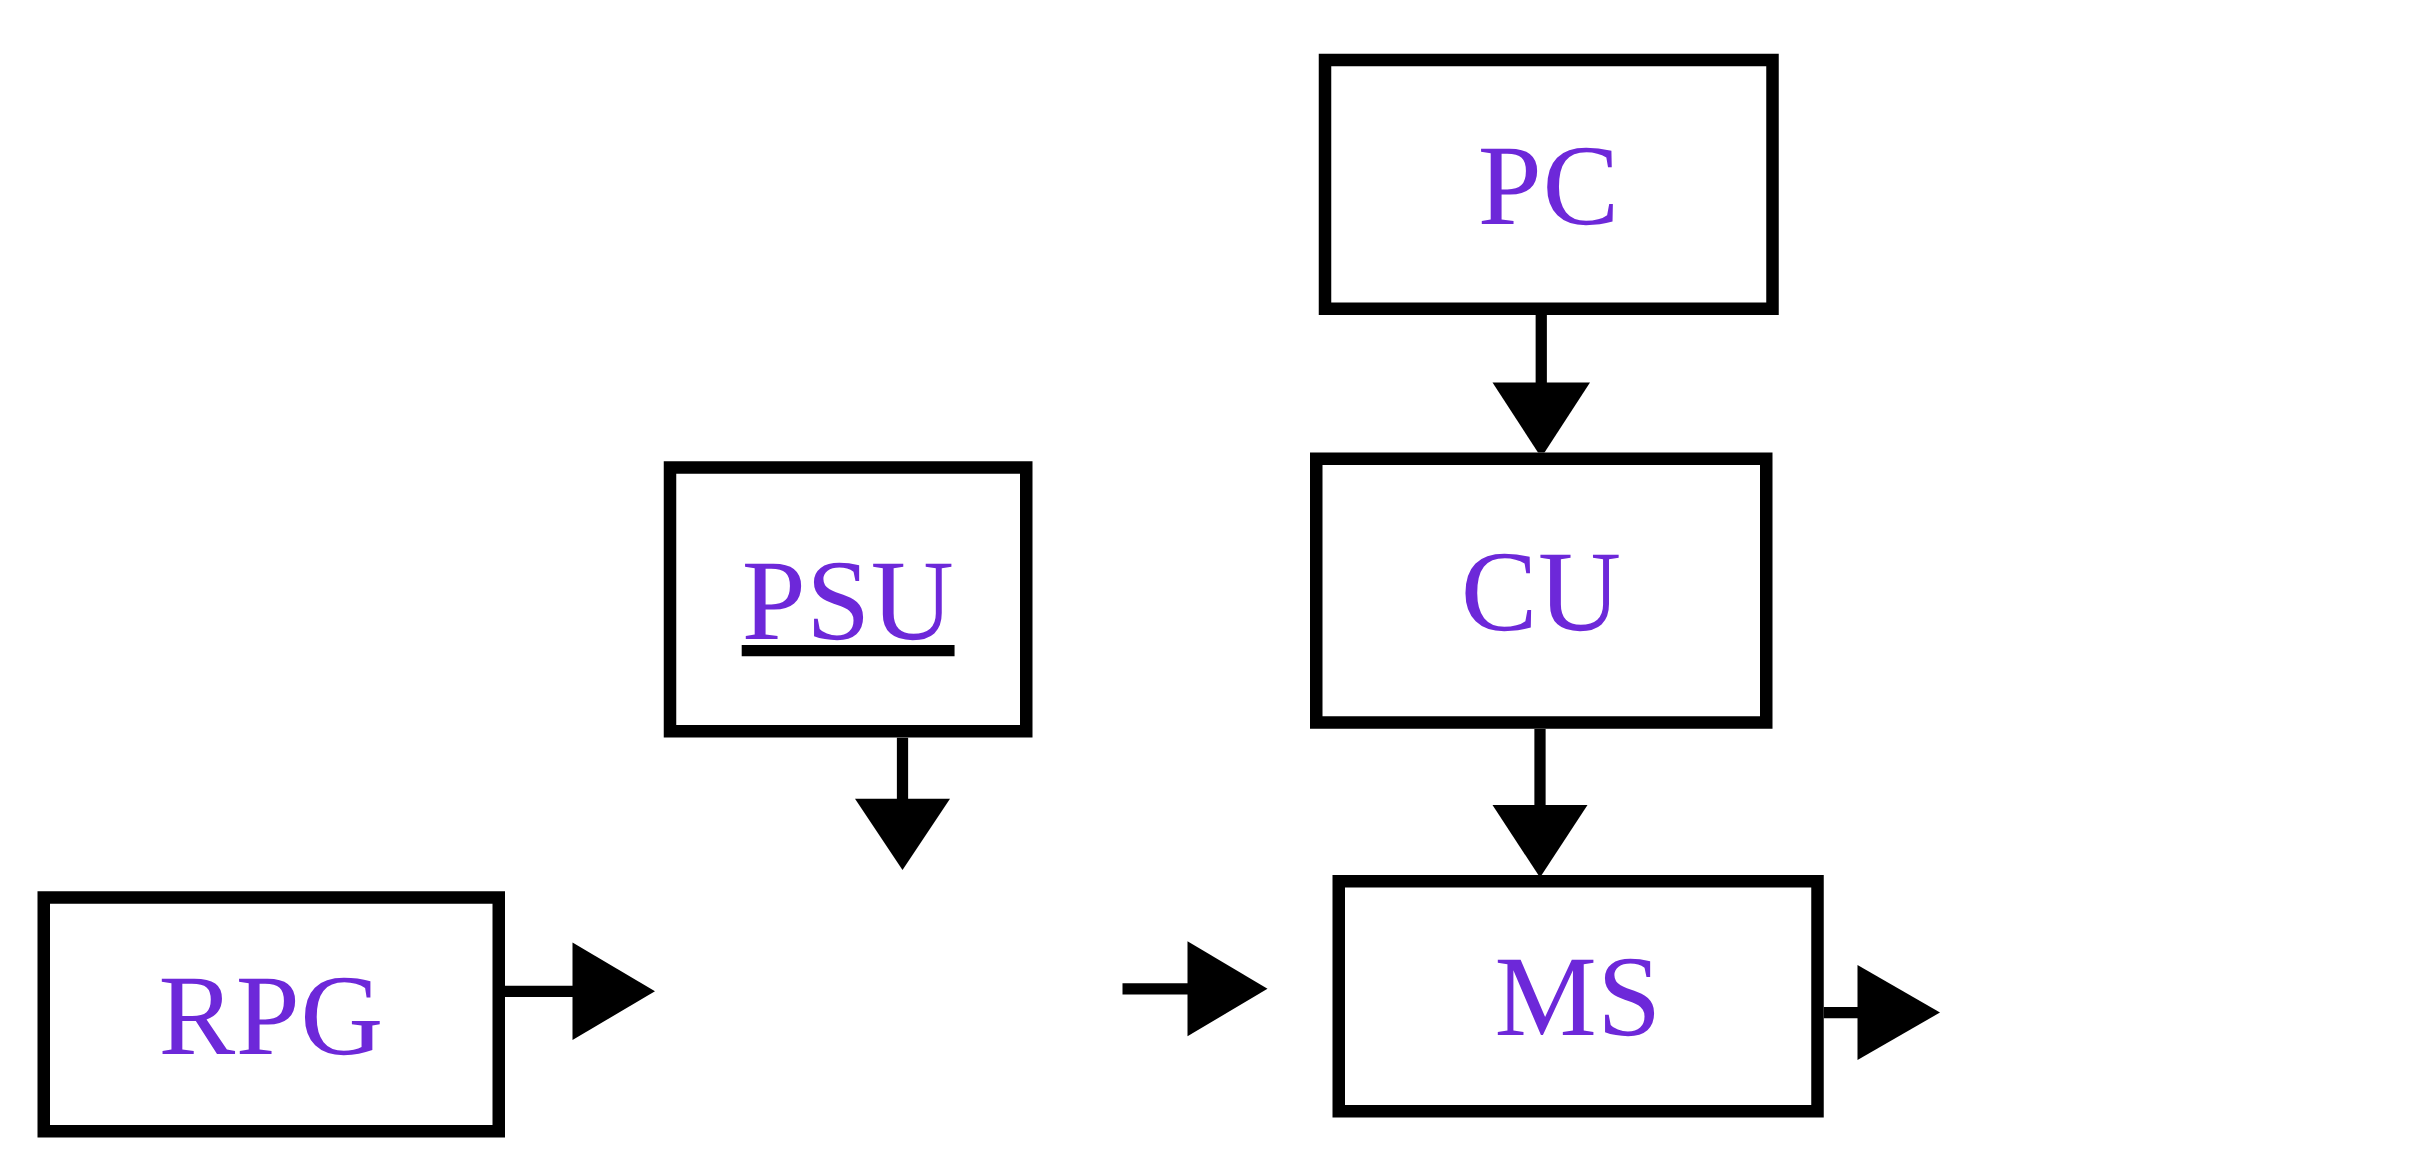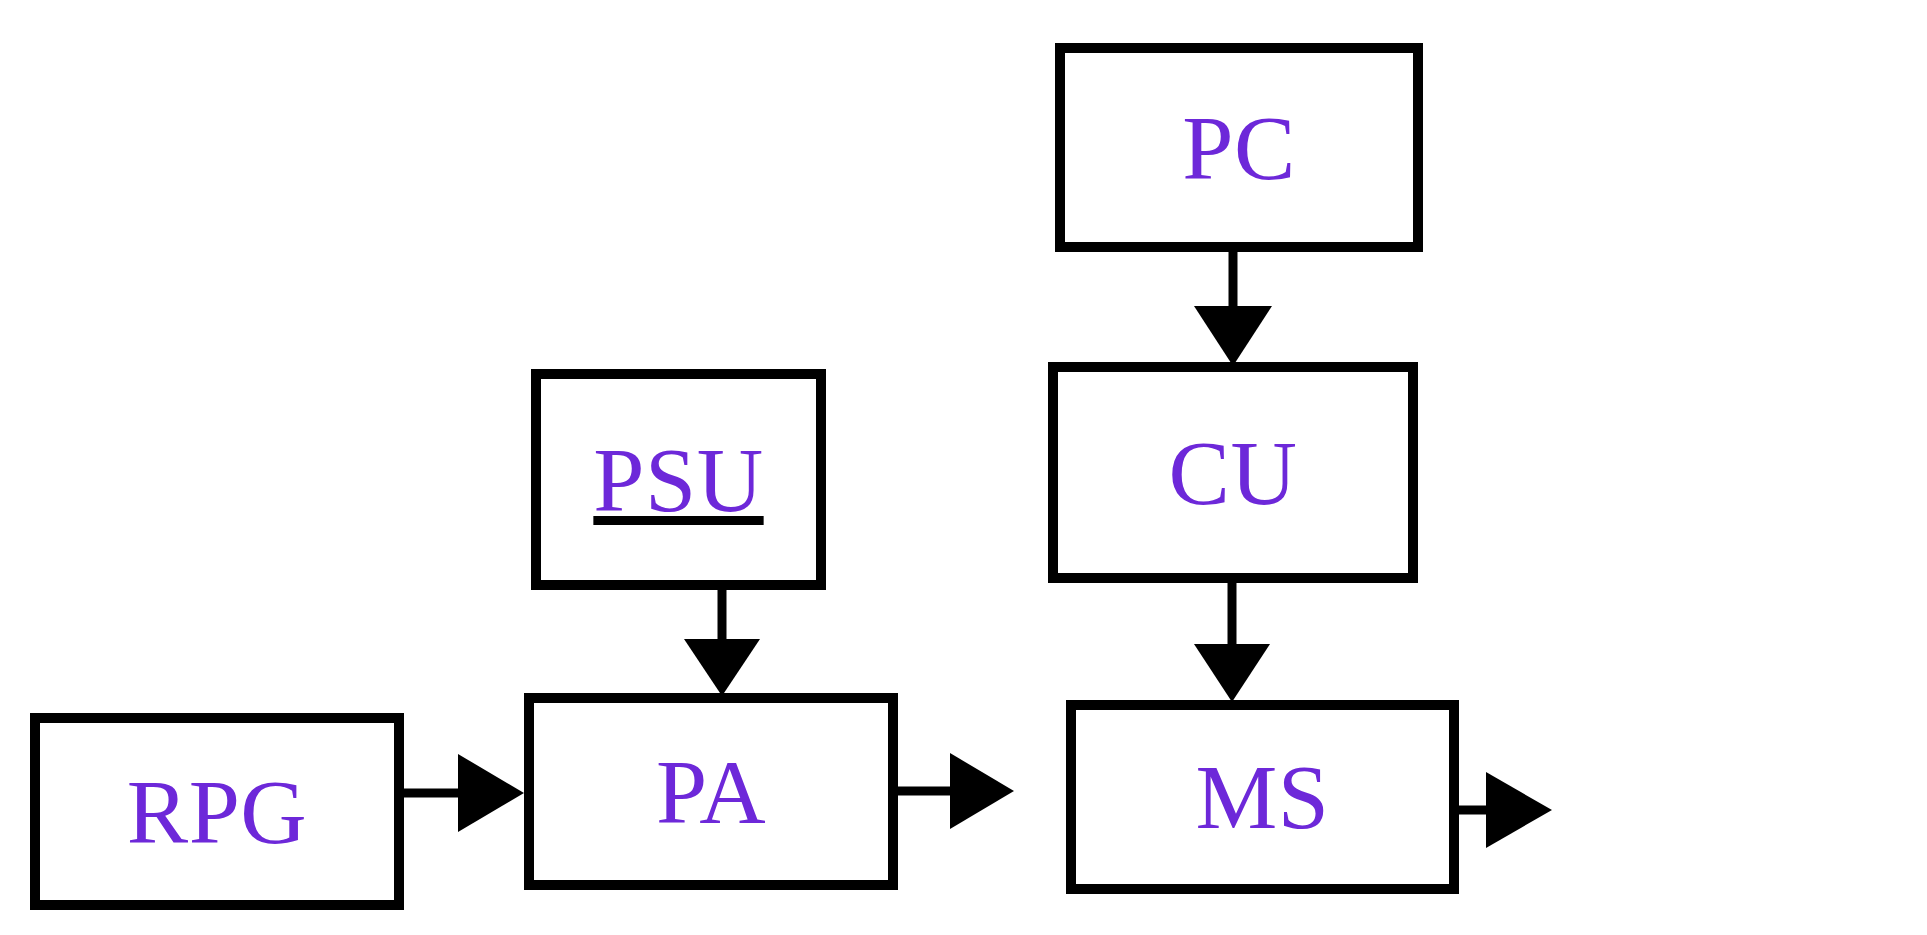--- a/index.html
+++ b/index.html
@@ -99,22 +99,19 @@
   </div>
 
   <div class="node" style="left:1048px; top:362px; width:370px; height:221px;">
     <span class="node-label">CU</span>
   </div>
 
   <div class="node" style="left:30px; top:693px; width:374px; height:197px;margin-top:20px;">
     <span class="node-label">RPG</span>
   </div>
 
-  <div class="node" style="left:524px; top:693px; width:374px; height:197px;">
-    <span class="node-label">PA</span>
-  </div>
 
   <div class="node" style="left:1066px; top:700px; width:393px; height:194px;">
     <span class="node-label">MS</span>
   </div>
 
 
 </div>
 
 </body></html>

